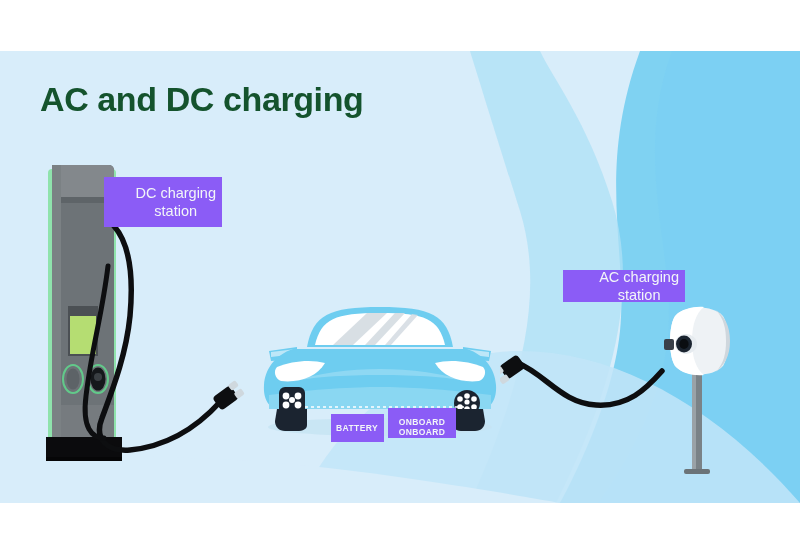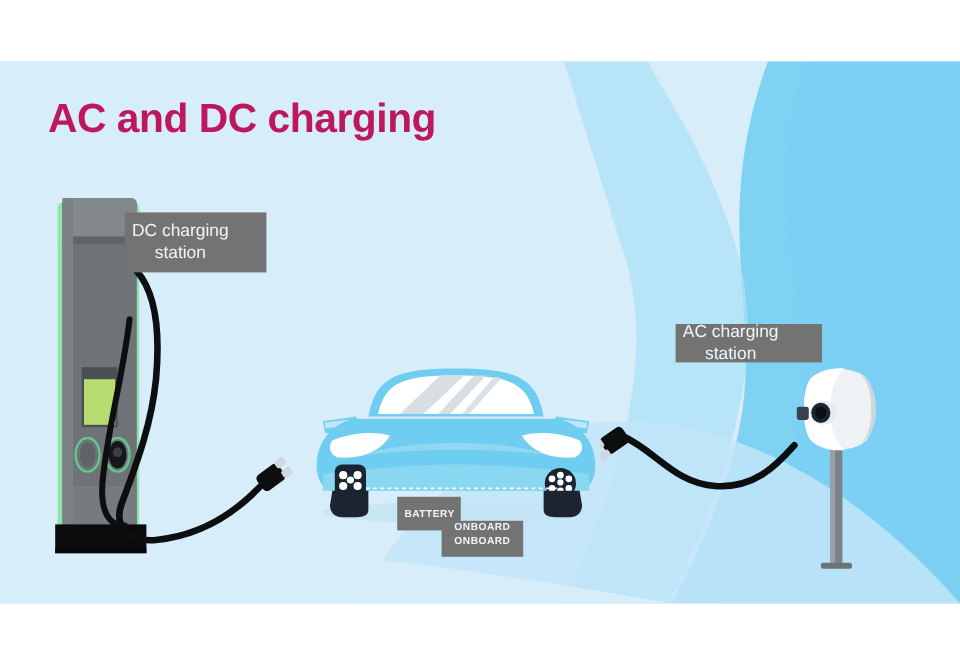--- a/index.html
+++ b/index.html
@@ -32,31 +32,31 @@
     position: absolute;
     left: 0; top: 0;
     width: 800px; height: 452px;
   }
   #title {
     position: absolute;
     left: 40px;
     top: 80px;
     font-size: 34px;
     font-weight: bold;
-    color: #be185d;
+    color: #14532d;
     letter-spacing: -0.4px;
     white-space: nowrap;
   }
   .callout {
     position: absolute;
-    background: #737373;
+    background: #8b5cf6;
     color: #f2f5f8;
     display: flex;
     align-items: center;
-    justify-content: flex-start;
+    justify-content: flex-end;
     text-align: center;
     line-height: 1.25;
     font-size: 14.5px;
   }
   #callout-dc {
     left: 104px;
     top: 177px;
     width: 118px;
     height: 50px;
   }
@@ -178,21 +178,21 @@
       <line x1="50" y1="108" x2="212" y2="108" stroke="#ffffff" stroke-width="1.6" stroke-dasharray="3 3"></line>
 
       <path d="M22,110 L52,110 L52,126 C52,130 48,132 42,132 L30,132 C24,132 20,128 20,122 Z" fill="#1b2430"></path>
       <path d="M228,110 L198,110 L198,126 C198,130 202,132 208,132 L220,132 C226,132 230,128 230,122 Z" fill="#1b2430"></path>
     </svg>
 
     <div class="callout" id="lbl-battery" style="left:331px; top:363px; width:53px; height:28px; font-size:8.5px; font-weight:bold; letter-spacing:0.4px;">
       <span>BATTERY</span>
     </div>
 
-    <div class="callout" id="lbl-charger" style="left:368px; top:357px; width:68px; height:30px; font-size:8.5px; font-weight:bold; letter-spacing:0.4px; flex-direction:column;margin-top:26px;">
+    <div class="callout" id="lbl-charger" style="left:388px; top:357px; width:68px; height:30px; font-size:8.5px; font-weight:bold; letter-spacing:0.4px; flex-direction:column;">
       <span>ONBOARD</span>
       <span>ONBOARD</span>
     </div>
 
     <svg class="art" style="left:500px; top:290px; width:200px; height:120px;" viewBox="0 0 200 120" aria-hidden="true">
       <path d="M18,22 C46,34 62,62 96,64 C128,66 146,48 162,30" fill="none" stroke="#0d0e10" stroke-width="5.5" stroke-linecap="round"></path>
       <g transform="translate(18,22) rotate(145)">
         <rect x="-4" y="-8" width="22" height="16" rx="4" fill="#0d0e10"></rect>
         <rect x="16" y="-9" width="9" height="7" rx="2" fill="#cfd8de"></rect>
         <rect x="16" y="1" width="9" height="7" rx="2" fill="#cfd8de"></rect>

